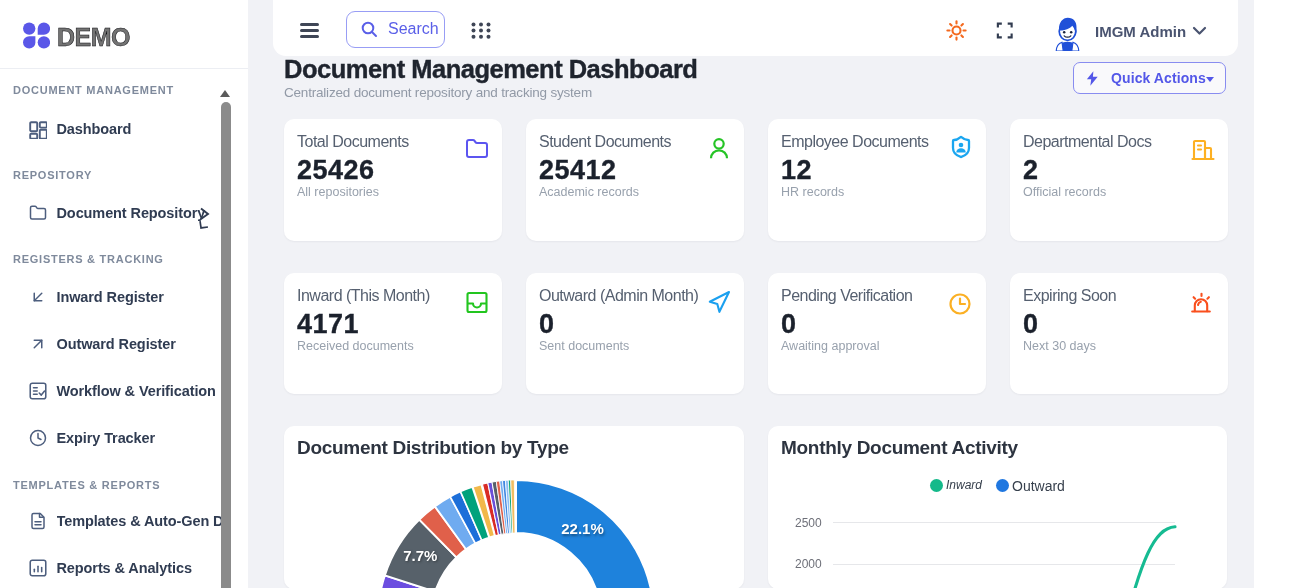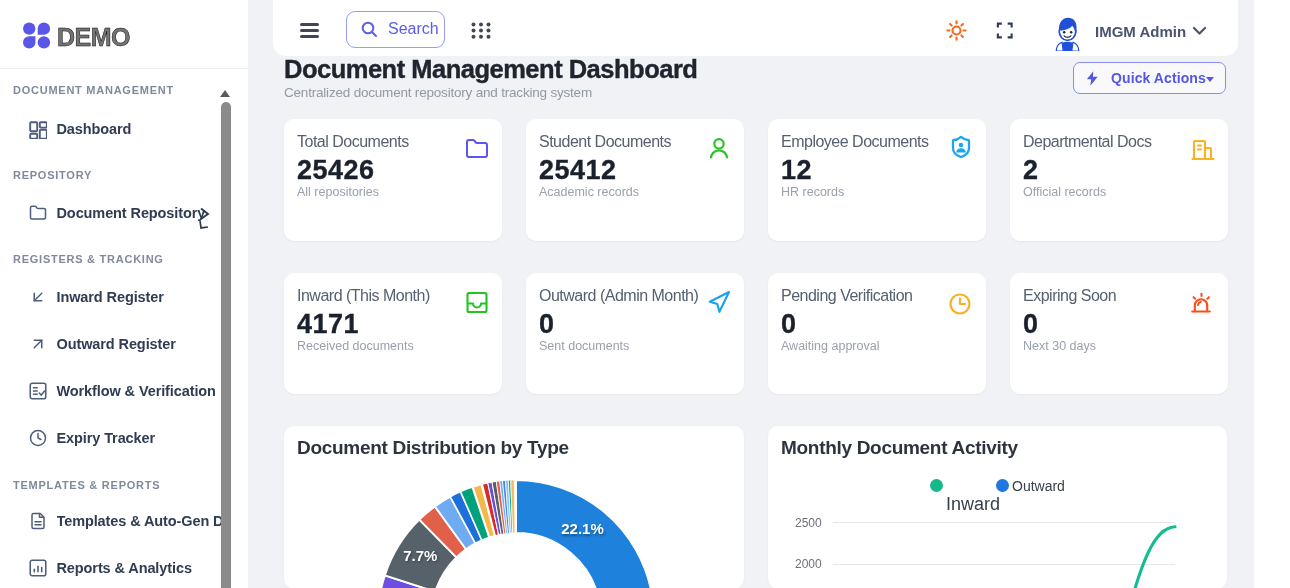--- a/index.html
+++ b/index.html
@@ -309,21 +309,21 @@
 <path d="M224.3 54.2 A138 138 0 0 1 226.7 54.1 L228.7 107.1 A85 85 0 0 0 227.3 107.1 Z" fill="#0aa578" stroke="#fff" stroke-width="0.8" stroke-linejoin="round"></path>
 <path d="M226.7 54.1 A138 138 0 0 1 230.3 54.0 L231.0 107.0 A85 85 0 0 0 228.7 107.1 Z" fill="#f0bd62" stroke="#fff" stroke-width="0.8" stroke-linejoin="round"></path>
 <text x="298.5" y="108" fill="#fff" font-size="15" font-weight="bold" text-anchor="middle" style="text-shadow:1px 1.5px 2.5px rgba(0,0,0,0.38); font-family:&quot;Liberation Sans&quot;,sans-serif;">22.1%</text>
 <text x="136.3" y="134.5" fill="#fff" font-size="15" font-weight="bold" text-anchor="middle" style="text-shadow:1px 1.5px 2.5px rgba(0,0,0,0.38); font-family:&quot;Liberation Sans&quot;,sans-serif;">7.7%</text>
 </svg>
 </div>
 
 <div class="chart" style="left:768px; width:459px;">
   <div class="chtitle">Monthly Document Activity</div>
   <div style="position:absolute; left:162px; top:53px; width:13px; height:13px; border-radius:50%; background:#14b98a;"></div>
-  <div style="position:absolute; left:178px; top:68px; font-size:18px; color:#37404d;">Inward</div>
+  <div style="position:absolute; left:178px; top:52px; font-size:12px; color:#37404d;font-style:italic;">Inward</div>
   <div style="position:absolute; left:228px; top:53px; width:13px; height:13px; border-radius:50%; background:#1f77e0;"></div>
   <div style="position:absolute; left:244px; top:52px; font-size:14px; color:#37404d;">Outward</div>
   <div style="position:absolute; left:27px; top:90px; width:25px; text-align:center; font-size:12px; color:#6e7079;">2500</div>
   <div style="position:absolute; left:27px; top:131.5px; width:25px; text-align:right; font-size:12px; color:#6e7079;">2000</div>
   <div style="position:absolute; left:65px; top:96.5px; width:342px; height:1px; background:#e6e7ea;"></div>
   <div style="position:absolute; left:65px; top:138px; width:342px; height:1px; background:#e6e7ea;"></div>
   <svg style="position:absolute; left:0; top:0; width:459px; height:163px;" viewBox="0 0 459 163" fill="none">
     <path d="M361 182 C368 160 371 146 380 127 C388 110 396 101.5 407 100.8" stroke="#16bb92" stroke-width="3.1" stroke-linecap="round"></path>
   </svg>
 </div>

